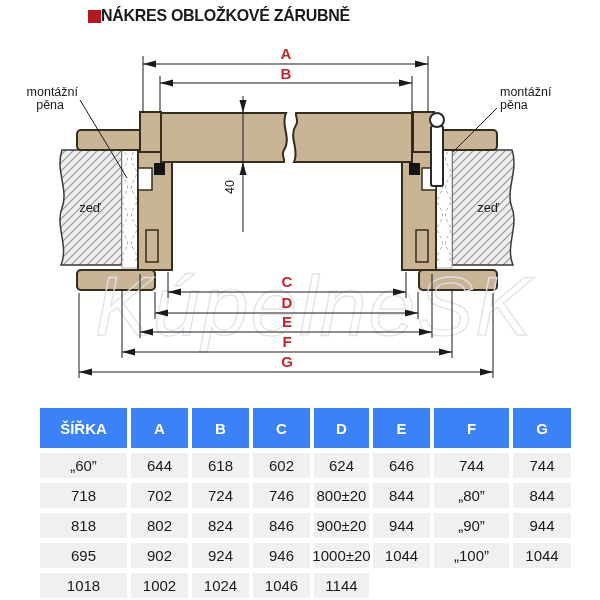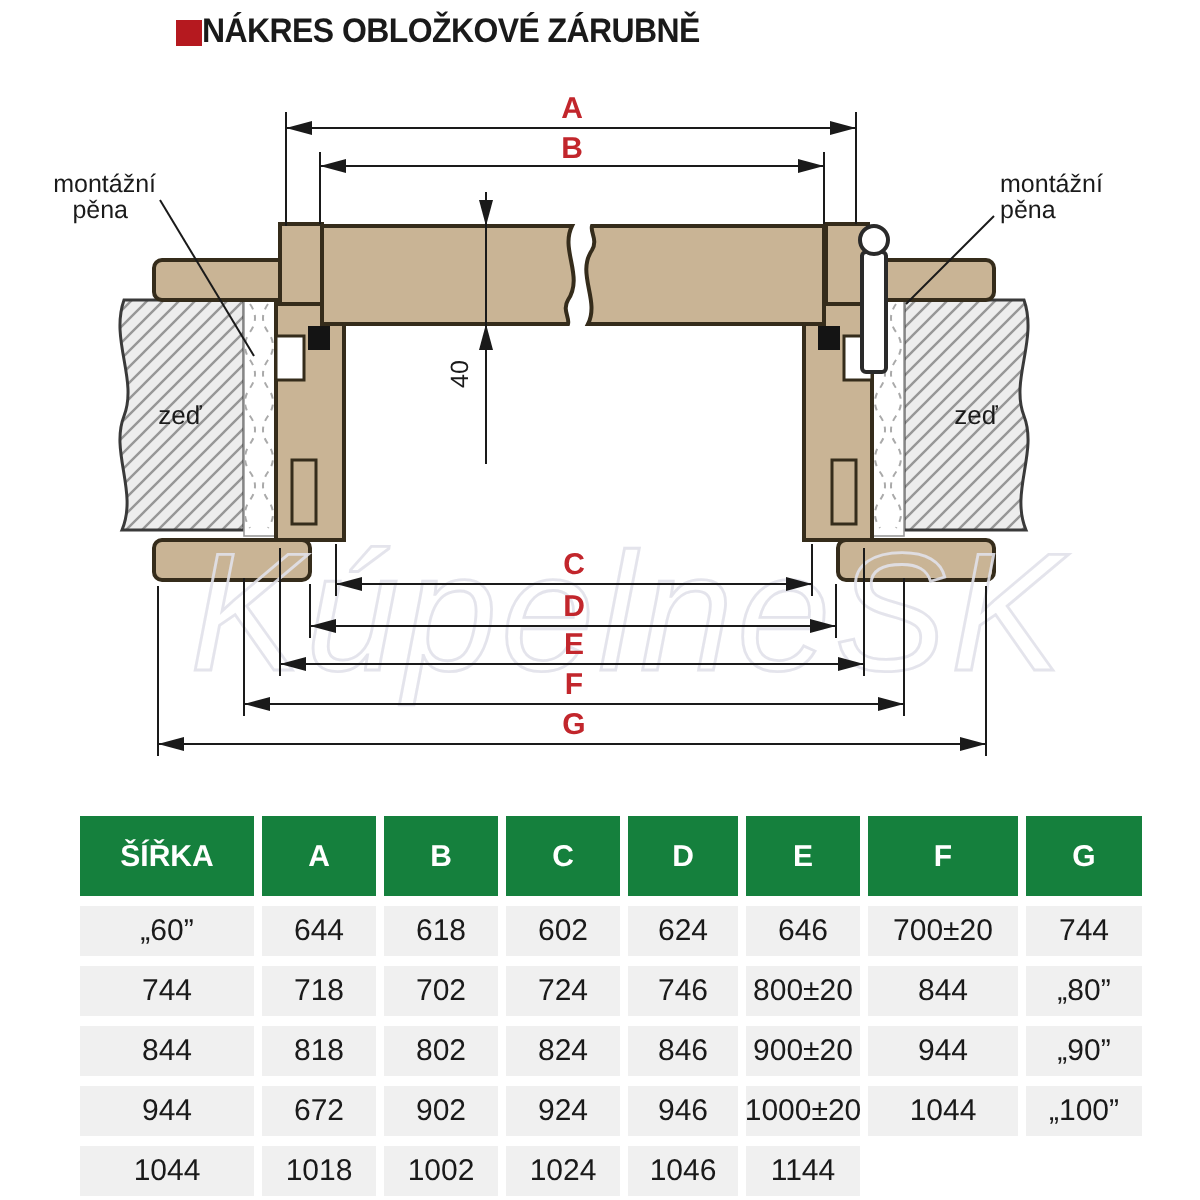--- a/index.html
+++ b/index.html
@@ -6,21 +6,21 @@
   body{width:600px;height:600px;overflow:hidden;position:relative;
        font-family:"Liberation Sans",sans-serif;color:#1a1a1a;}
   .title-row{position:absolute;left:88px;top:6px;display:flex;align-items:center;gap:0;}
   .bullet{width:13px;height:13px;background:#b5191f;display:inline-block;}
   .page-title{font-size:17px;font-weight:bold;letter-spacing:-0.3px;margin:0;
               transform:scaleX(0.94);transform-origin:left center;white-space:nowrap;}
   svg{position:absolute;left:0;top:0;}
   .dim-table{position:absolute;left:40px;top:408px;display:grid;
              grid-template-columns:87px 57px 57px 57px 55px 57px 75px 58px;
              grid-auto-rows:25px;grid-template-rows:40px;gap:5px 4px;}
-  .th{background:#15803d;color:#fff;font-weight:bold;font-size:15px;
+  .th{background:#3b82f6;color:#fff;font-weight:bold;font-size:15px;
       display:flex;align-items:center;justify-content:center;}
   .td{background:#f0f0f0;color:#1a1a1a;font-size:15px;
       display:flex;align-items:center;justify-content:center;text-align:center;}
 </style>
 </head>
 <body>
 
 <div class="title-row">
   <span class="bullet"></span>
   <h1 class="page-title">NÁKRES OBLOŽKOVÉ ZÁRUBNĚ</h1>
@@ -161,21 +161,20 @@
   <div class="th">E</div>
   <div class="th">F</div>
   <div class="th">G</div>
 
   <div class="td">„60”</div>
   <div class="td">644</div>
   <div class="td">618</div>
   <div class="td">602</div>
   <div class="td">624</div>
   <div class="td">646</div>
-  <div class="td">700±20</div>
   <div class="td">744</div>
 
   <div class="td">744</div>
   <div class="td">718</div>
   <div class="td">702</div>
   <div class="td">724</div>
   <div class="td">746</div>
   <div class="td">800±20</div>
   <div class="td">844</div>
 
@@ -183,21 +182,21 @@
   <div class="td">844</div>
   <div class="td">818</div>
   <div class="td">802</div>
   <div class="td">824</div>
   <div class="td">846</div>
   <div class="td">900±20</div>
   <div class="td">944</div>
 
   <div class="td">„90”</div>
   <div class="td">944</div>
-  <div class="td">672</div>
+  <div class="td">695</div>
   <div class="td">902</div>
   <div class="td">924</div>
   <div class="td">946</div>
   <div class="td">1000±20</div>
   <div class="td">1044</div>
 
   <div class="td">„100”</div>
   <div class="td">1044</div>
   <div class="td">1018</div>
   <div class="td">1002</div>

